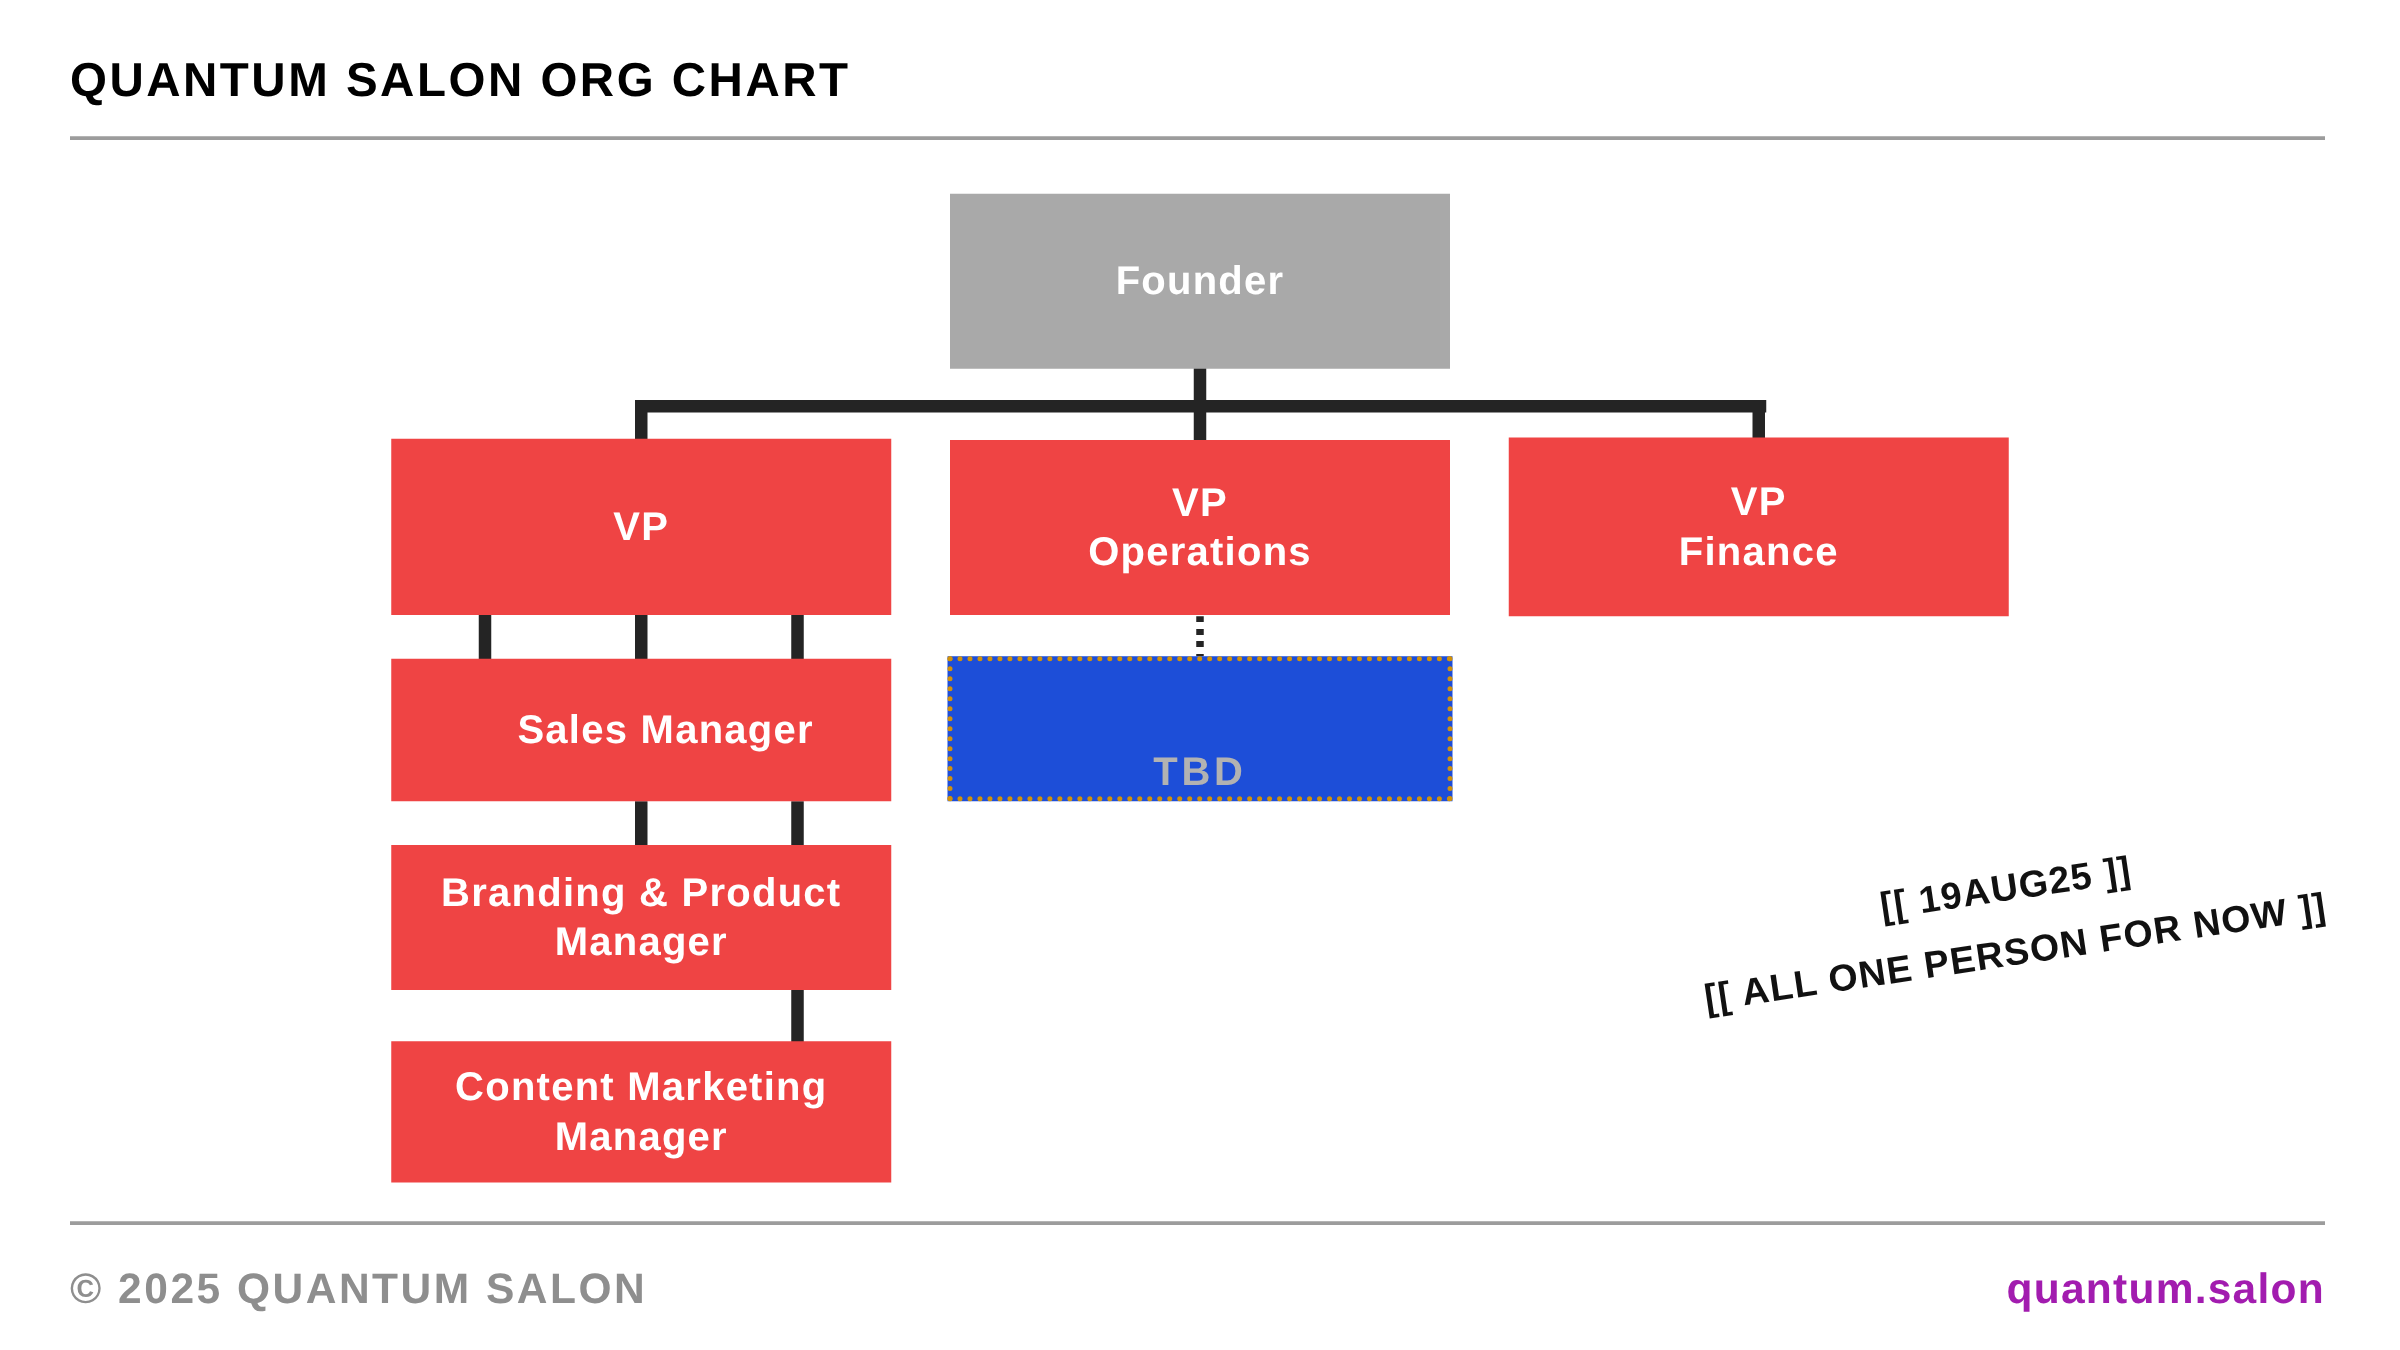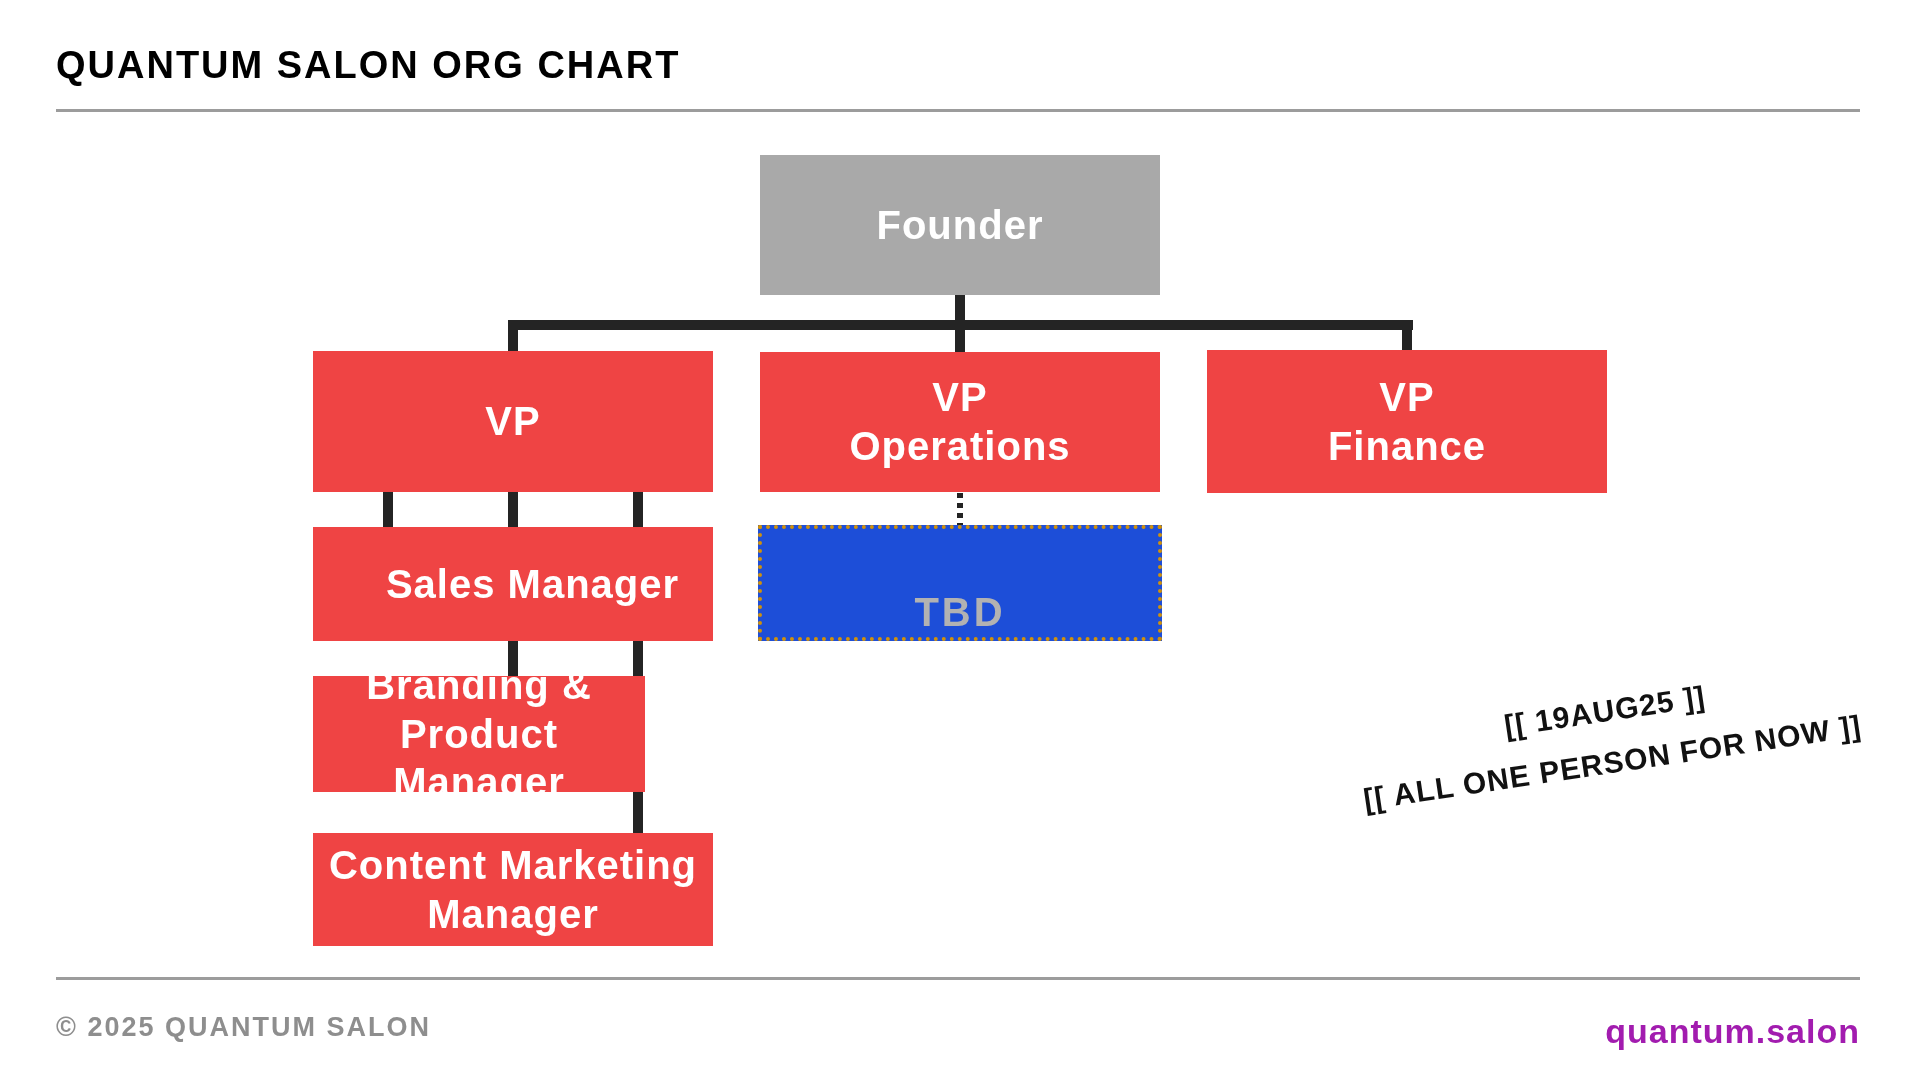--- a/index.html
+++ b/index.html
@@ -13,32 +13,32 @@
     font-size:38px;font-weight:bold;letter-spacing:2px;
     color:#000000;white-space:nowrap;
   }
   .rule{
     position:absolute;left:56px;width:1804px;height:3px;background:#9C9C9C;
   }
   .rule.top{top:109px;}
   .rule.bottom{top:977px;}
   .footer-copyright{
     position:absolute;left:56px;top:1012px;
-    font-size:27px;font-weight:bold;letter-spacing:2px;color:#8E8E8E;white-space:nowrap;
+    font-size:34px;font-weight:bold;letter-spacing:2px;color:#8E8E8E;white-space:nowrap;
   }
   .footer-site{
     position:absolute;right:60px;top:1012px;
     font-size:34px;font-weight:bold;letter-spacing:1px;color:#a21caf;white-space:nowrap;
   }
   
   .node{
     position:absolute;display:flex;flex-direction:column;
     align-items:center;justify-content:center;
     text-align:center;box-sizing:border-box;
-    font-weight:bold;font-size:40px;line-height:1.22;letter-spacing:1px;
+    font-weight:bold;font-size:32px;line-height:1.22;letter-spacing:1px;
     color:#ffffff;
   }
   .node.gray{background:#A9A9A9;}
   .node.orange{background:#ef4444;}
   .node.tbd{
     background:#1d4ed8;border:4px dotted #D0910B;color:#B2B2B2;letter-spacing:3px;justify-content:flex-end;
   }
   
   .conn{position:absolute;background:#242424;}
   .conn-dotted-v{
@@ -95,21 +95,21 @@
 </div>
 
 <div class="node orange" style="left:313px;top:527px;width:400px;height:114px;padding-left:39px;">
   <span>Sales Manager</span>
 </div>
 
 <div class="node tbd" style="left:758px;top:525px;width:404px;height:116px;">
   <span>TBD</span>
 </div>
 
-<div class="node orange" style="left:313px;top:676px;width:332px;height:116px;">
+<div class="node orange" style="left:313px;top:676px;width:400px;height:116px;">
   <span>Branding &amp; Product</span>
   <span>Manager</span>
 </div>
 
 <div class="node orange" style="left:313px;top:833px;width:400px;height:113px;text-align:right;">
   <span>Content Marketing</span>
   <span>Manager</span>
 </div>
 
 <div class="stamp">

